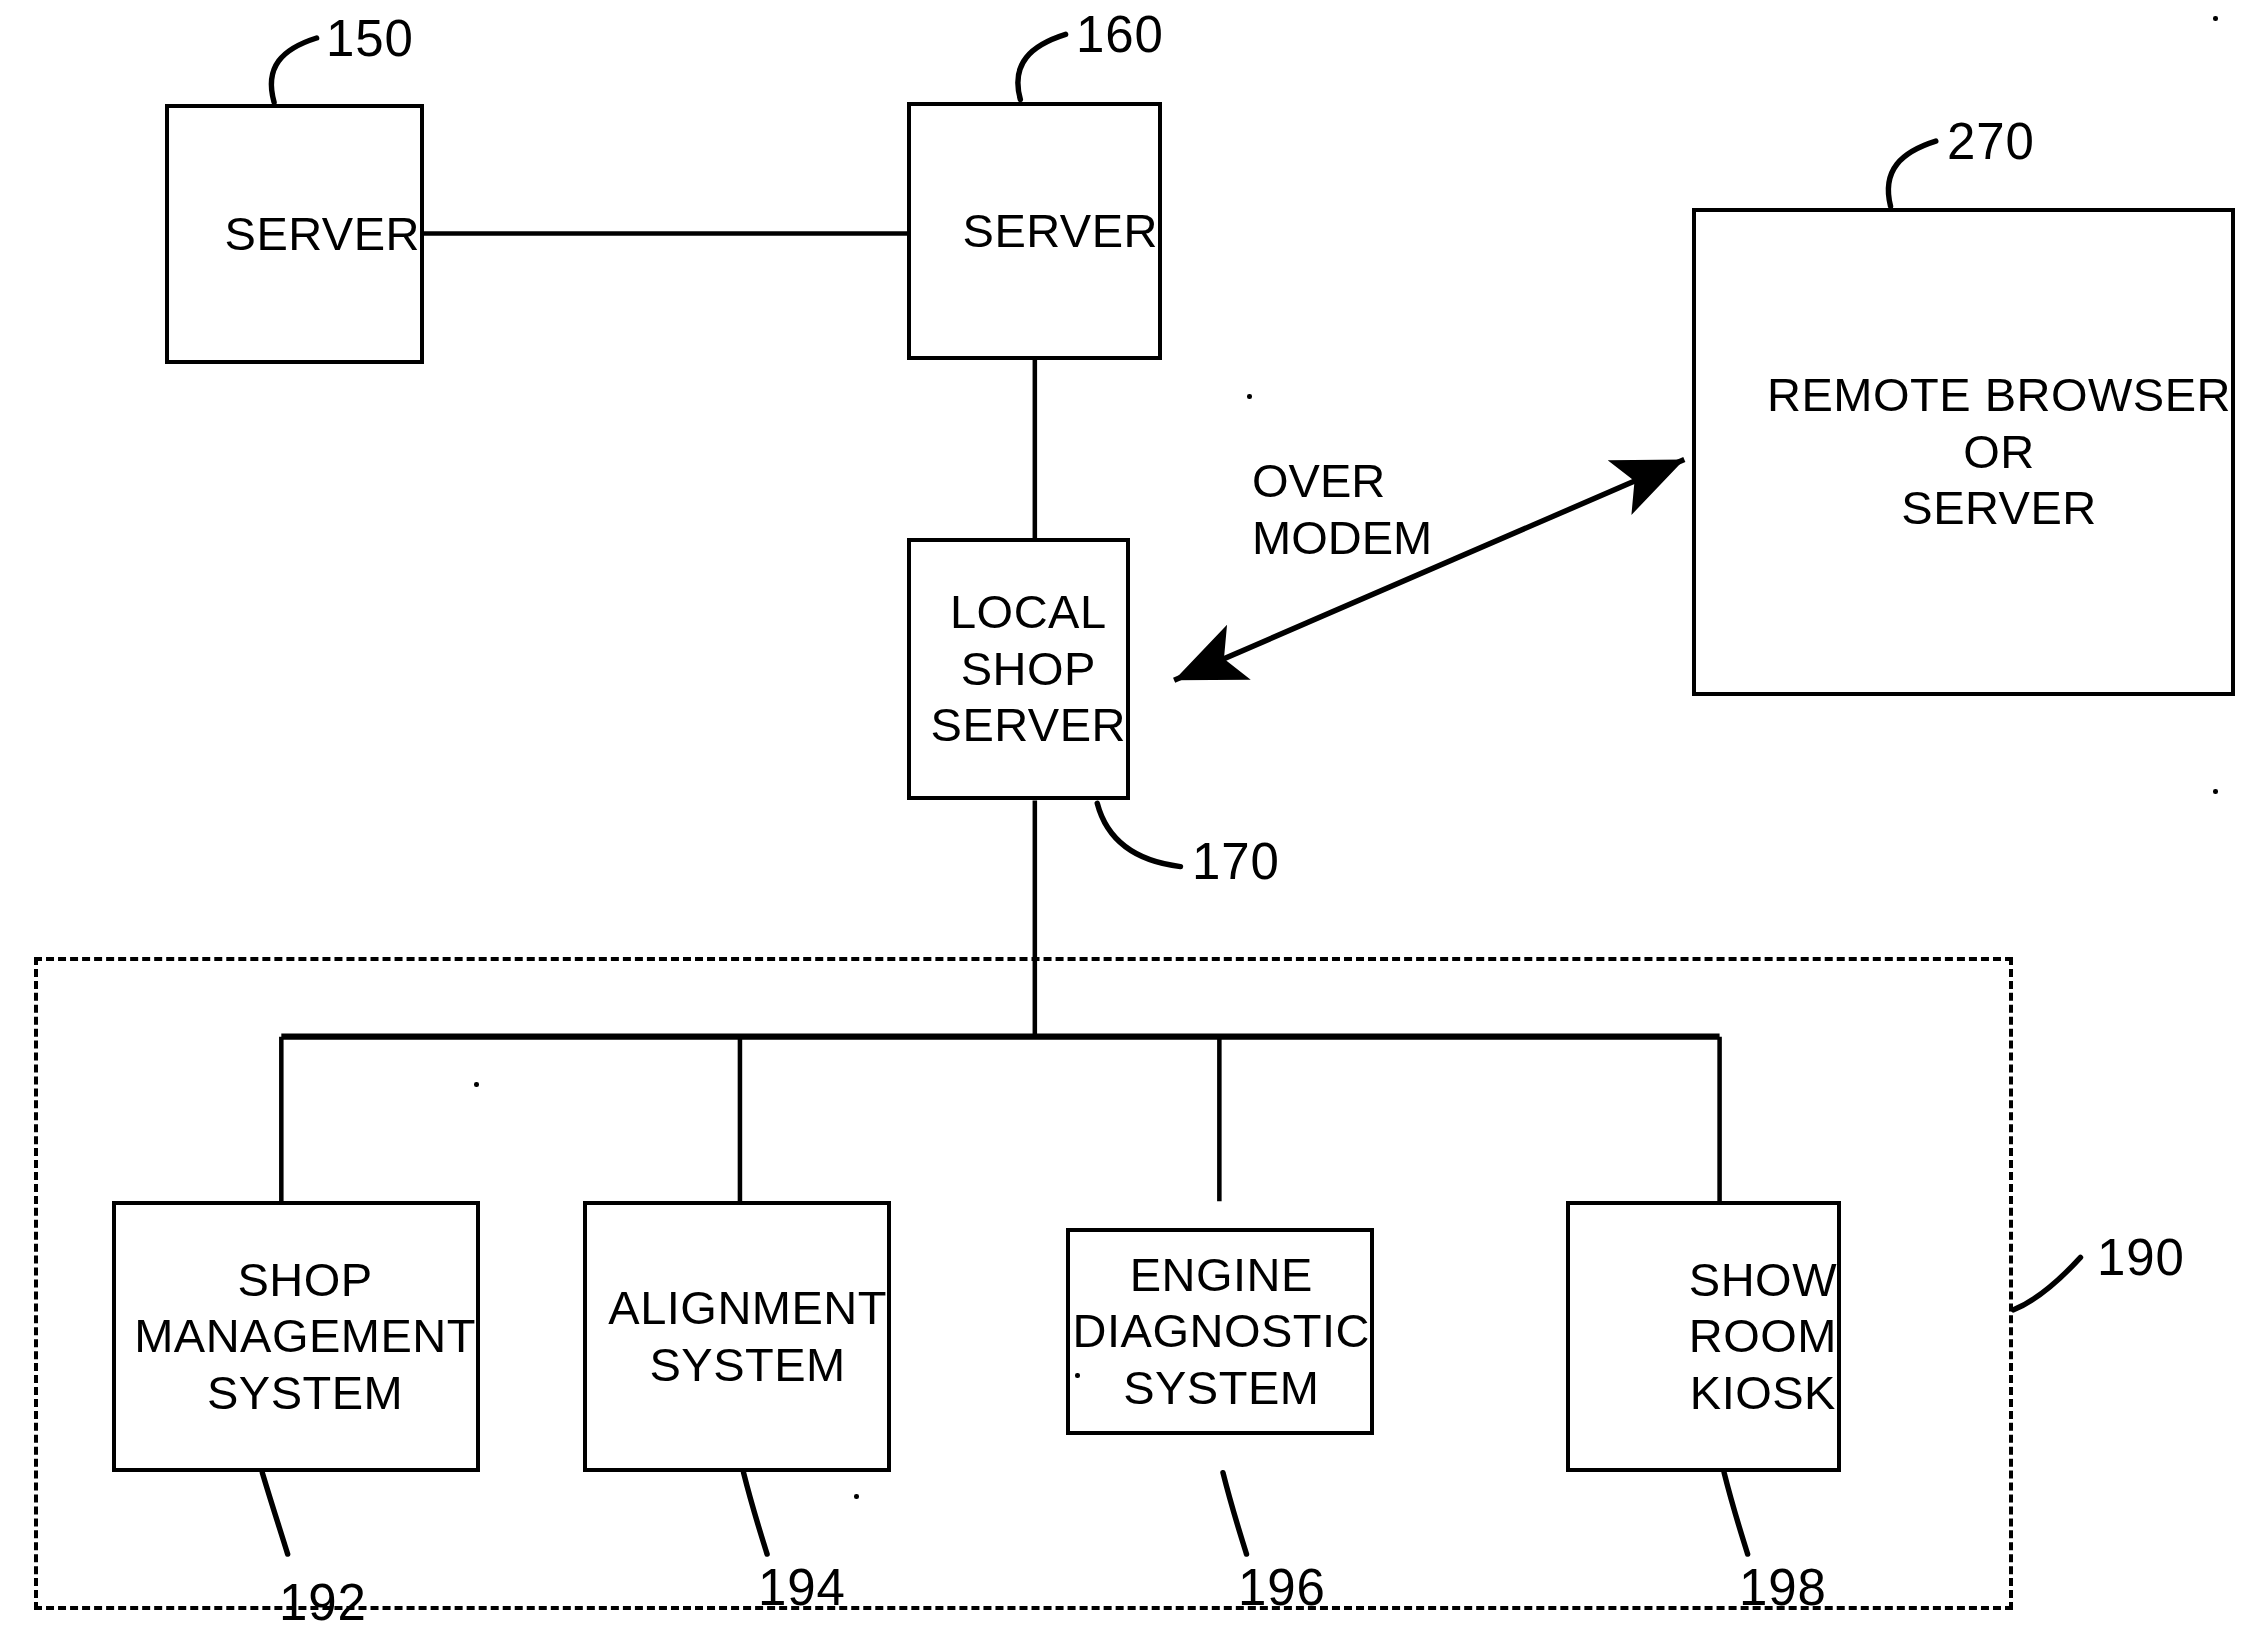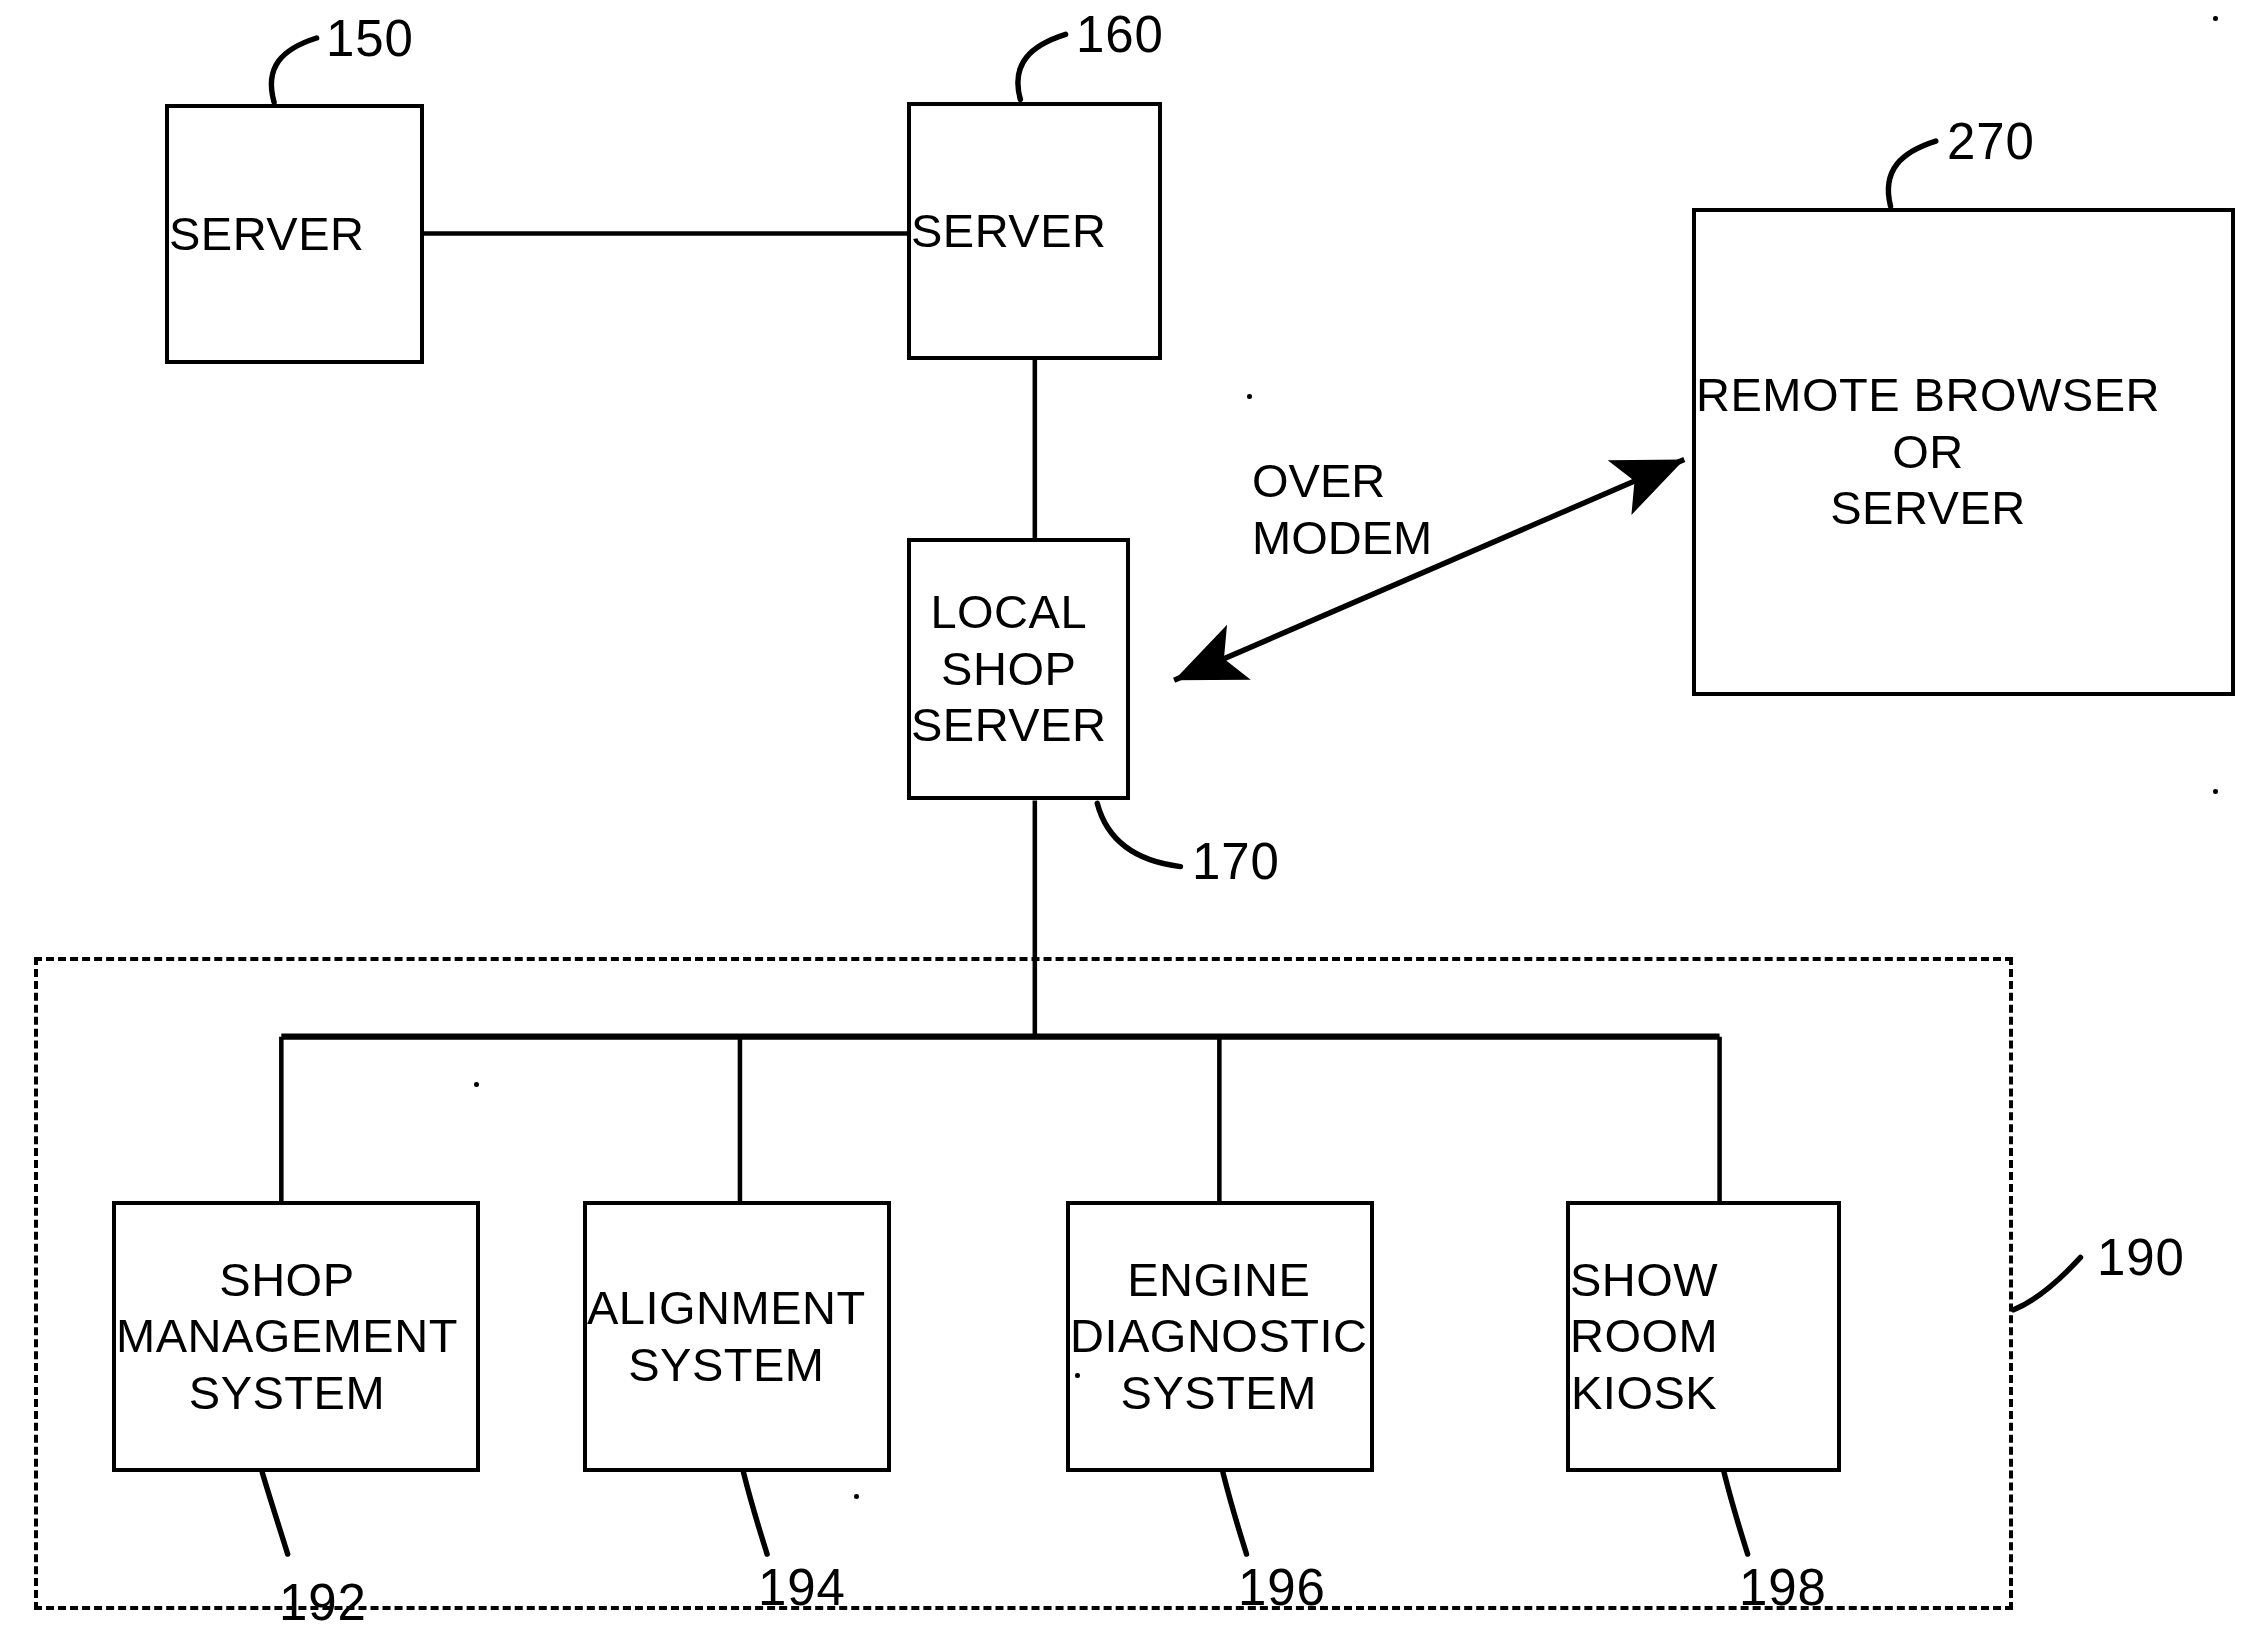--- a/index.html
+++ b/index.html
@@ -24,21 +24,21 @@
     width: 2256px;
     height: 1650px;
   }
   .node-box {
     position: absolute;
     border: 4.5px solid #000000;
     background: #ffffff;
     box-sizing: border-box;
     display: flex;
     align-items: center;
-    justify-content: flex-start;
+    justify-content: flex-end;
   }
   .node-label {
     font-family: "Liberation Sans", sans-serif;
     font-size: 47px;
     line-height: 1.20;
     text-align: center;
     color: #000000;
     letter-spacing: 0.5px;
     white-space: pre-line;
     font-weight: 400;
@@ -149,21 +149,21 @@
     <span class="node-label">SHOP
 MANAGEMENT
 SYSTEM</span>
   </div>
 
   <div class="node-box" style="left:583px; top:1201px; width:308px; height:271px;">
     <span class="node-label">ALIGNMENT
 SYSTEM</span>
   </div>
 
-  <div class="node-box" style="left:1066px; top:1201px; width:308px; height:271px;">
+  <div class="node-box" style="left:1066px; top:1228px; width:308px; height:207px;">
     <span class="node-label">ENGINE
 DIAGNOSTIC
 SYSTEM</span>
   </div>
 
   <div class="node-box" style="left:1566px; top:1201px; width:275px; height:271px;">
     <span class="node-label">SHOW
 ROOM
 KIOSK</span>
   </div>

